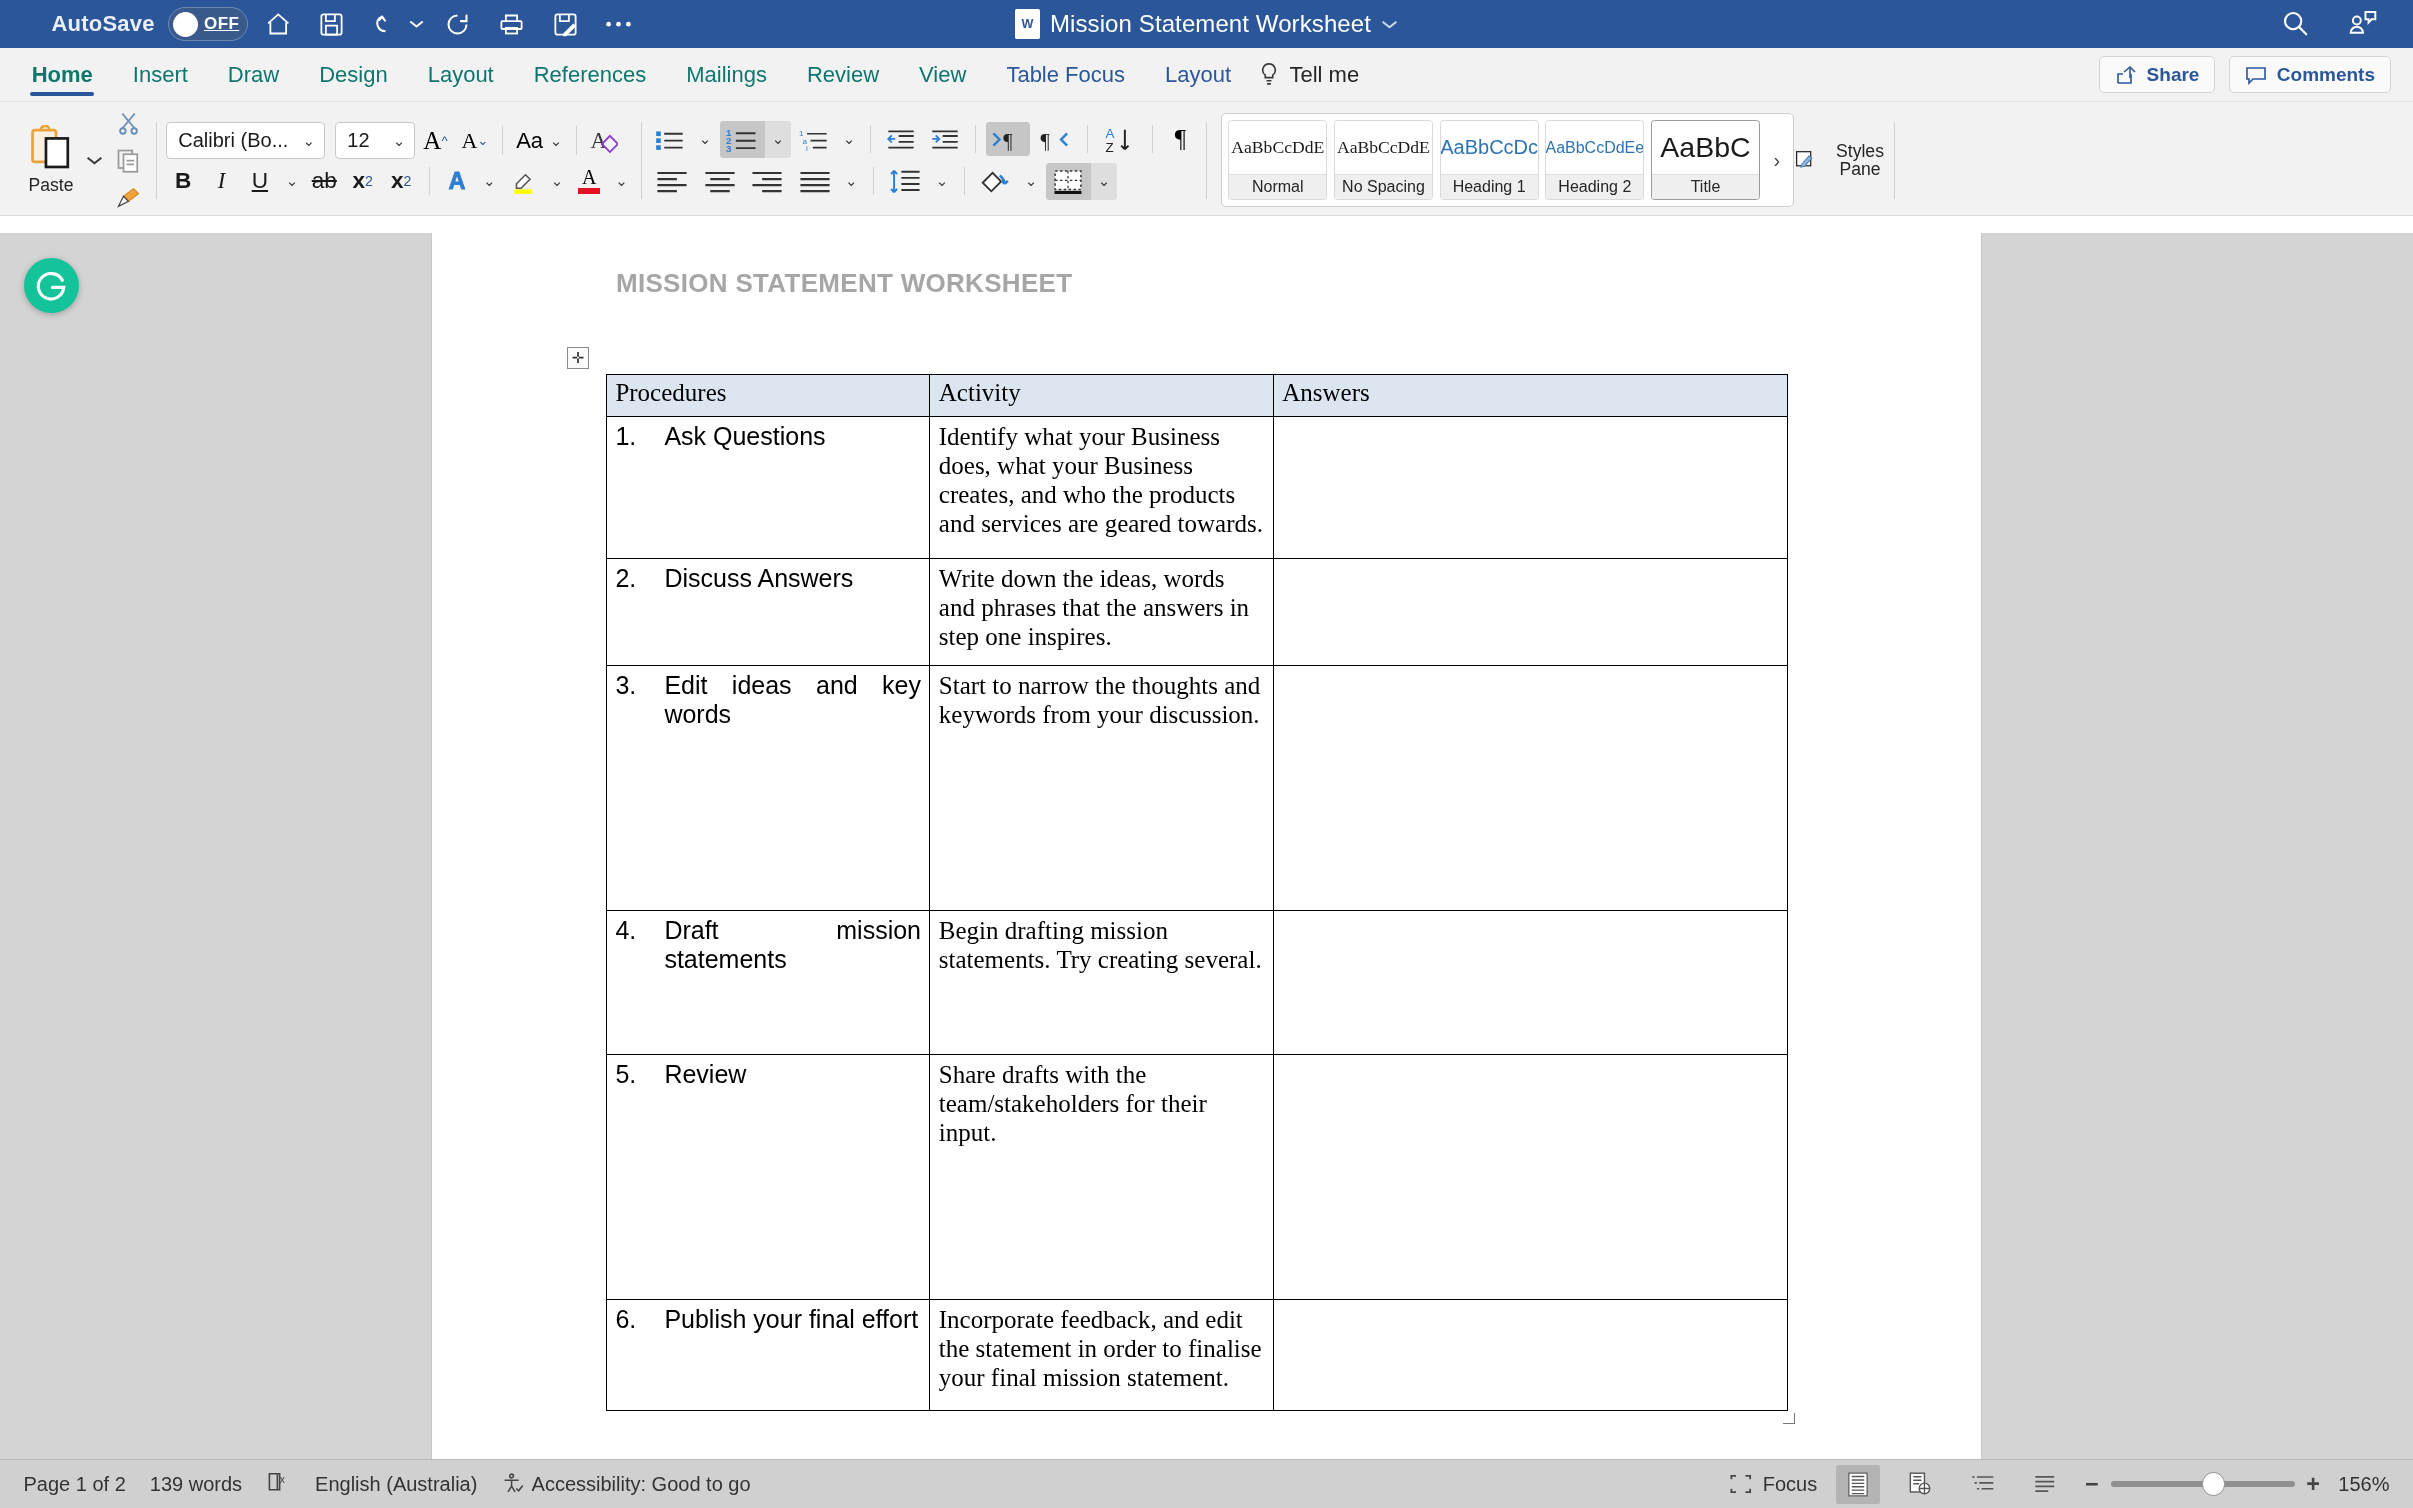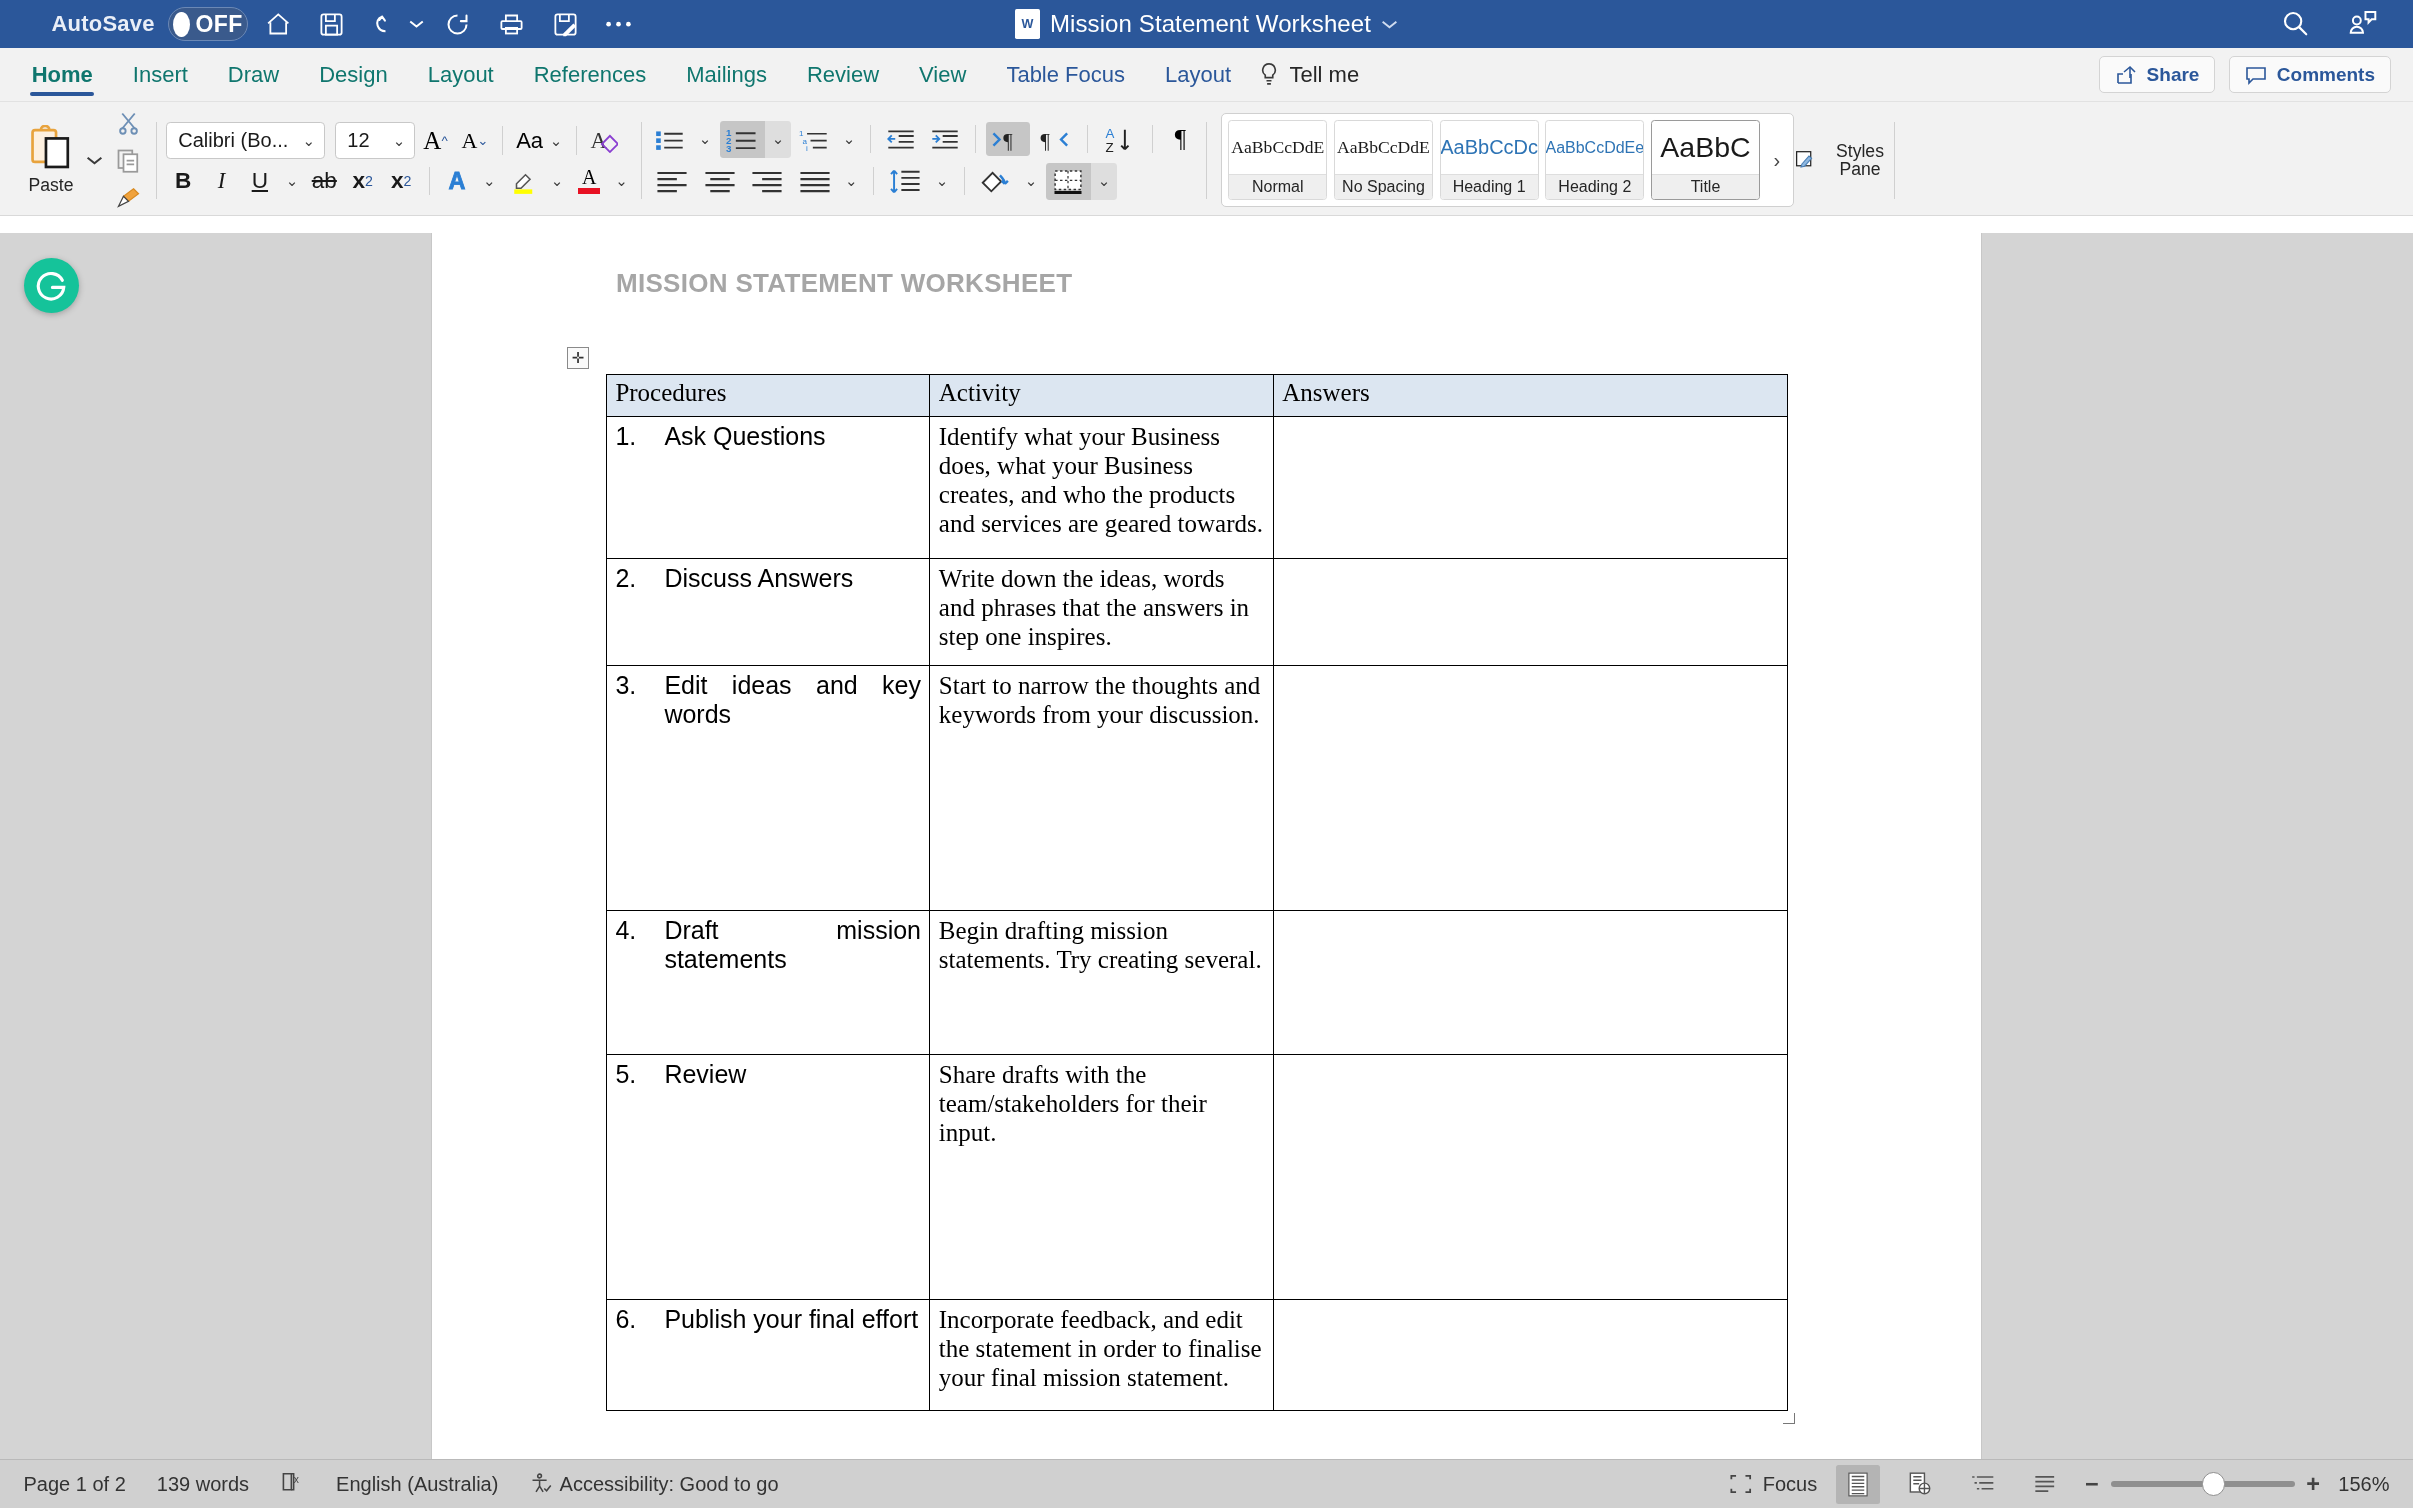--- a/index.html
+++ b/index.html
@@ -21,21 +21,21 @@
   }
   #titlebar .left { display: flex; align-items: center; gap: 0; padding-left: 28.5px; }
   .autosave-label { font-size: 22px; font-weight: 600; letter-spacing: 0.2px; color: #e9eef7; margin-right: 13.4px;}
   .autosave-toggle {
     width: 80px; height: 34px; border-radius: 17px;
     background: #3a5a8c; display: flex; align-items: center;
     padding: 0 4.2px; gap: 5.9px;
     border: 0.8px solid #6b88b5;
   }
   .autosave-knob { width: 25px; height: 25px; border-radius: 50%; background:#fff; }
-  .autosave-off { font-size: 23px; font-weight: 700; color: #fff; letter-spacing:0.4px;}
+  .autosave-off { font-size: 17px; font-weight: 700; color: #fff; letter-spacing:0.4px;text-decoration:underline;}
   .tb-icon {
     width: 47px; height: 47px; display:flex; align-items:center; justify-content:center;
     margin-left: 6.7px;
   }
   .tb-icon svg { display:block; }
   .tb-caret { width: 22px; display:flex; align-items:center; justify-content:center; margin-left:-3.4px;}
   #titlebar .center {
     position: absolute; left: 0; right: 0; top: 0; bottom: 0;
     display: flex; align-items: center; justify-content: center; gap: 10px;
     pointer-events: none;
@@ -193,21 +193,21 @@
     background:#15c39a; display:flex; align-items:center; justify-content:center;
     box-shadow: 0 1.7px 6.7px rgba(0,0,0,.25);
   }
 
   
   #statusbar {
     position:absolute; left:0; right:0; bottom:0; height: 49px;
     background:#d0d0d0; border-top:0.8px solid #b9b9b9;
     display:flex; align-items:center; font-size:20px; color:#333;
   }
-  #statusbar .sb-left { display:flex; align-items:center; gap: 31px; padding-left: 23.5px; }
+  #statusbar .sb-left { display:flex; align-items:center; gap: 24px; padding-left: 23.5px; }
   #statusbar .sb-right { margin-left:auto; display:flex; align-items:center; gap: 18.4px; padding-right: 23.5px; }
   .viewbtn { width: 44px; height:39px; display:flex; align-items:center; justify-content:center; border-radius:2.5px;}
   .viewbtn.on { background:#b4b4b4; }
   .zoomslider { display:flex; align-items:center; gap: 11.7px; }
   .ztrack { width: 184px; height: 6.7px; background:#8f8f8f; border-radius:3.4px; position:relative;}
   .zknob { position:absolute; left: 91px; top: -8.4px; width: 23.5px; height: 23.5px; border-radius:50%; background:#fff; border:0.8px solid #8f8f8f;}
   .zsign { font-size: 23.5px; color:#444; font-weight:700; }
   .zpct { font-size:20px; color:#333; }
   .focus { display:flex; align-items:center; gap:10px; }
 </style>

